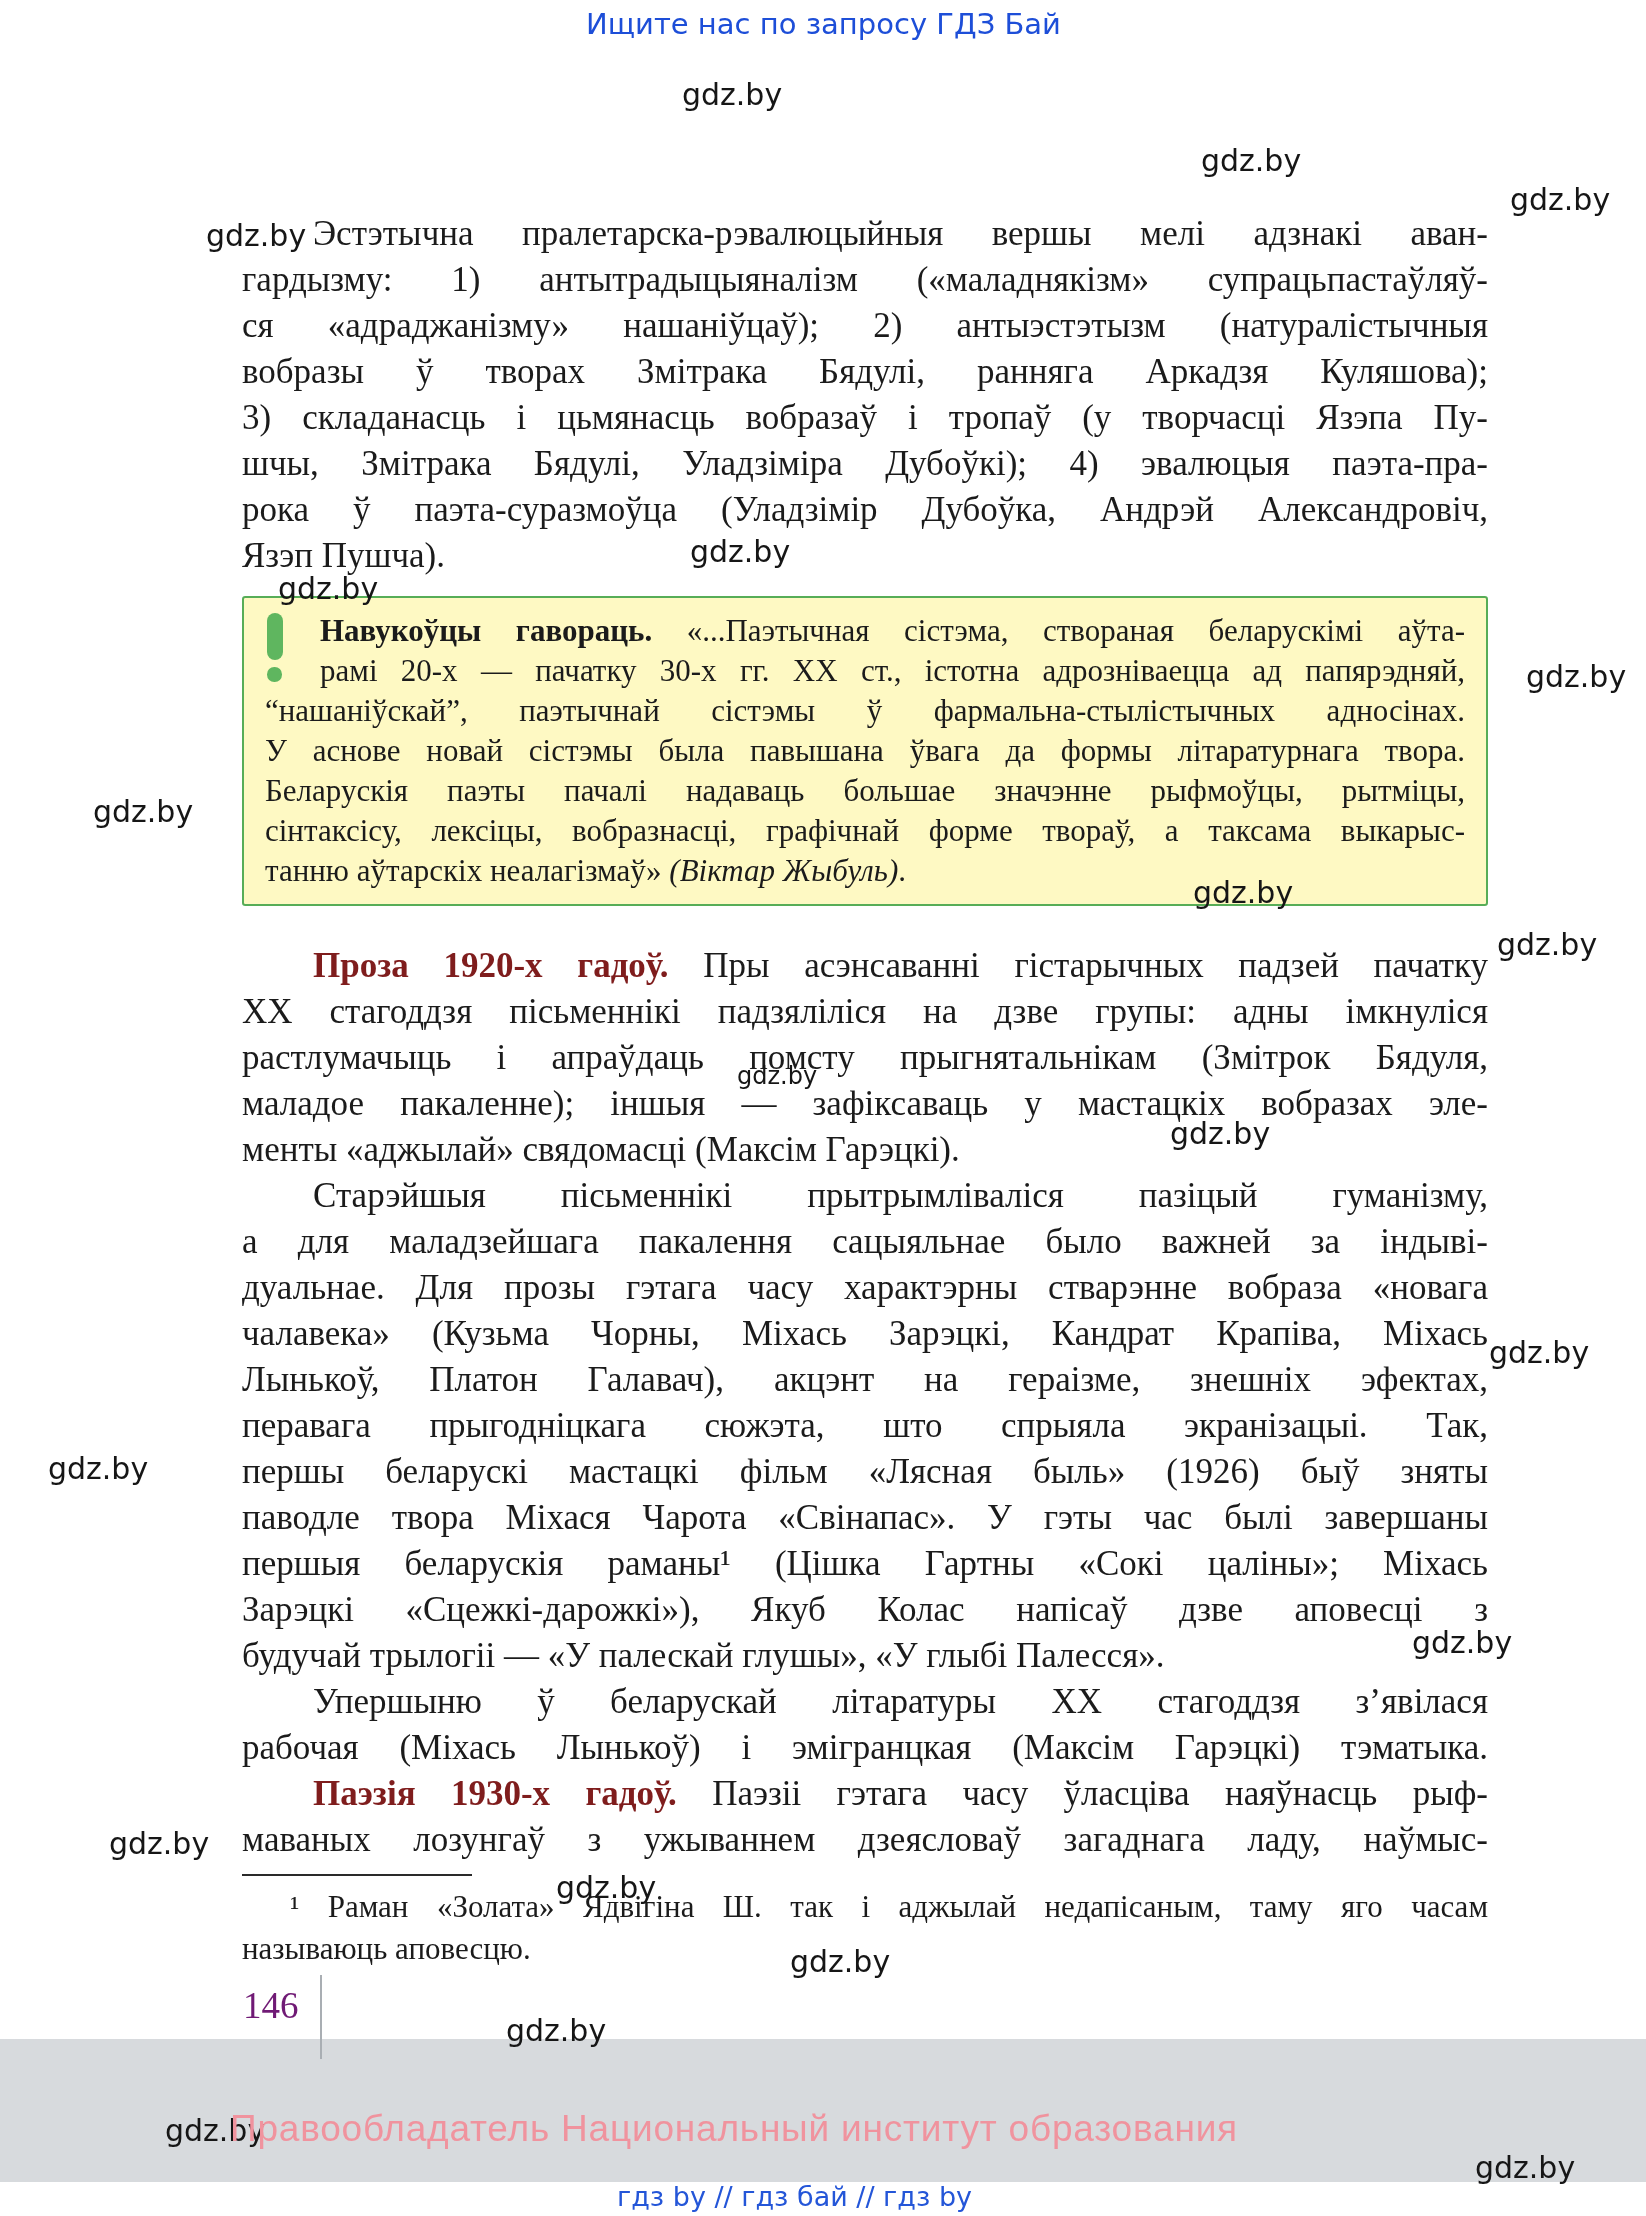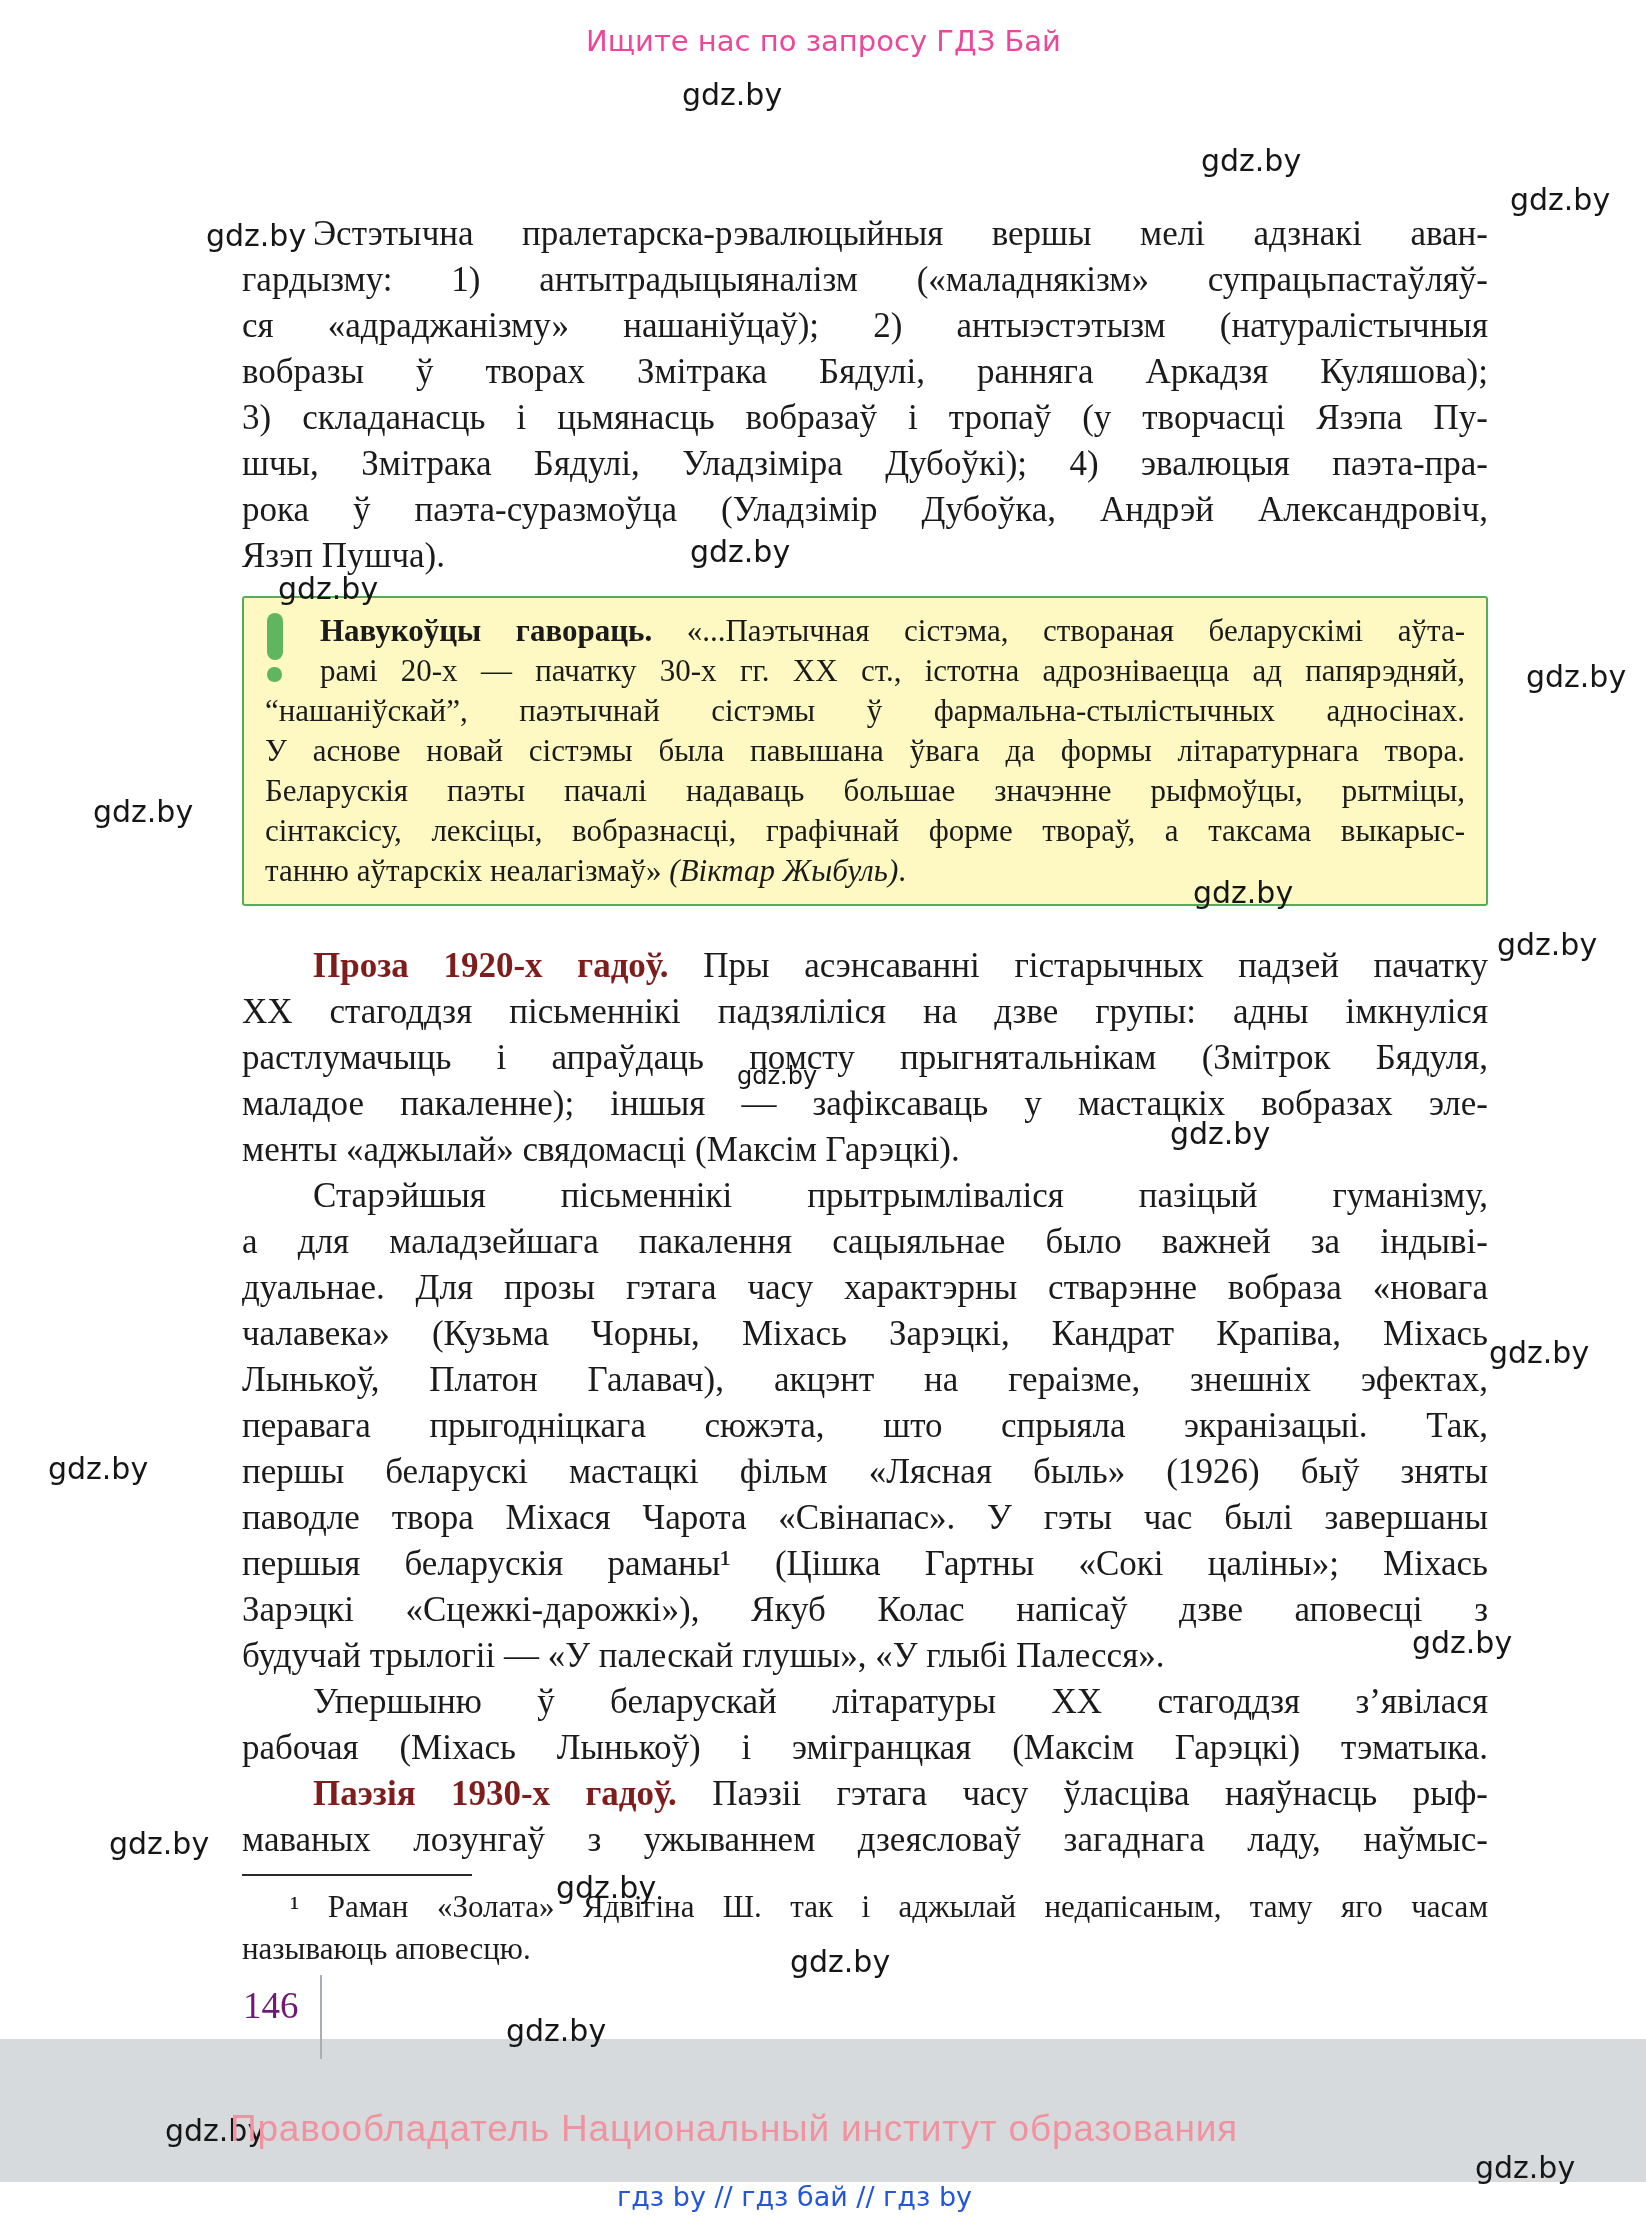--- a/index.html
+++ b/index.html
@@ -5,23 +5,23 @@
   html, body { margin:0; padding:0; }
   body {
     width:1647px; height:2216px; position:relative;
     background:#ffffff; overflow:hidden;
     font-family:"Liberation Serif","DejaVu Serif",serif;
     color:#1b1b1b;
   }
   .page { position:absolute; inset:0; background:#ffffff; }
 
   .banner {
-    position:absolute; top:24px; left:0; width:100%; text-align:center;
+    position:absolute; top:7px; left:0; width:100%; text-align:center;
     font-family:"DejaVu Sans","Liberation Sans",sans-serif;
-    font-size:29px; color:#ec4899; z-index:2;
+    font-size:29px; color:#1d4ed8; z-index:2;
   }
 
   .wm {
     position:absolute; z-index:4; white-space:nowrap;
     font-family:"DejaVu Sans","Liberation Sans",sans-serif;
     font-size:30px; color:#161616;
   }
   .wm.small { font-size:24px; }
 
   .column {

